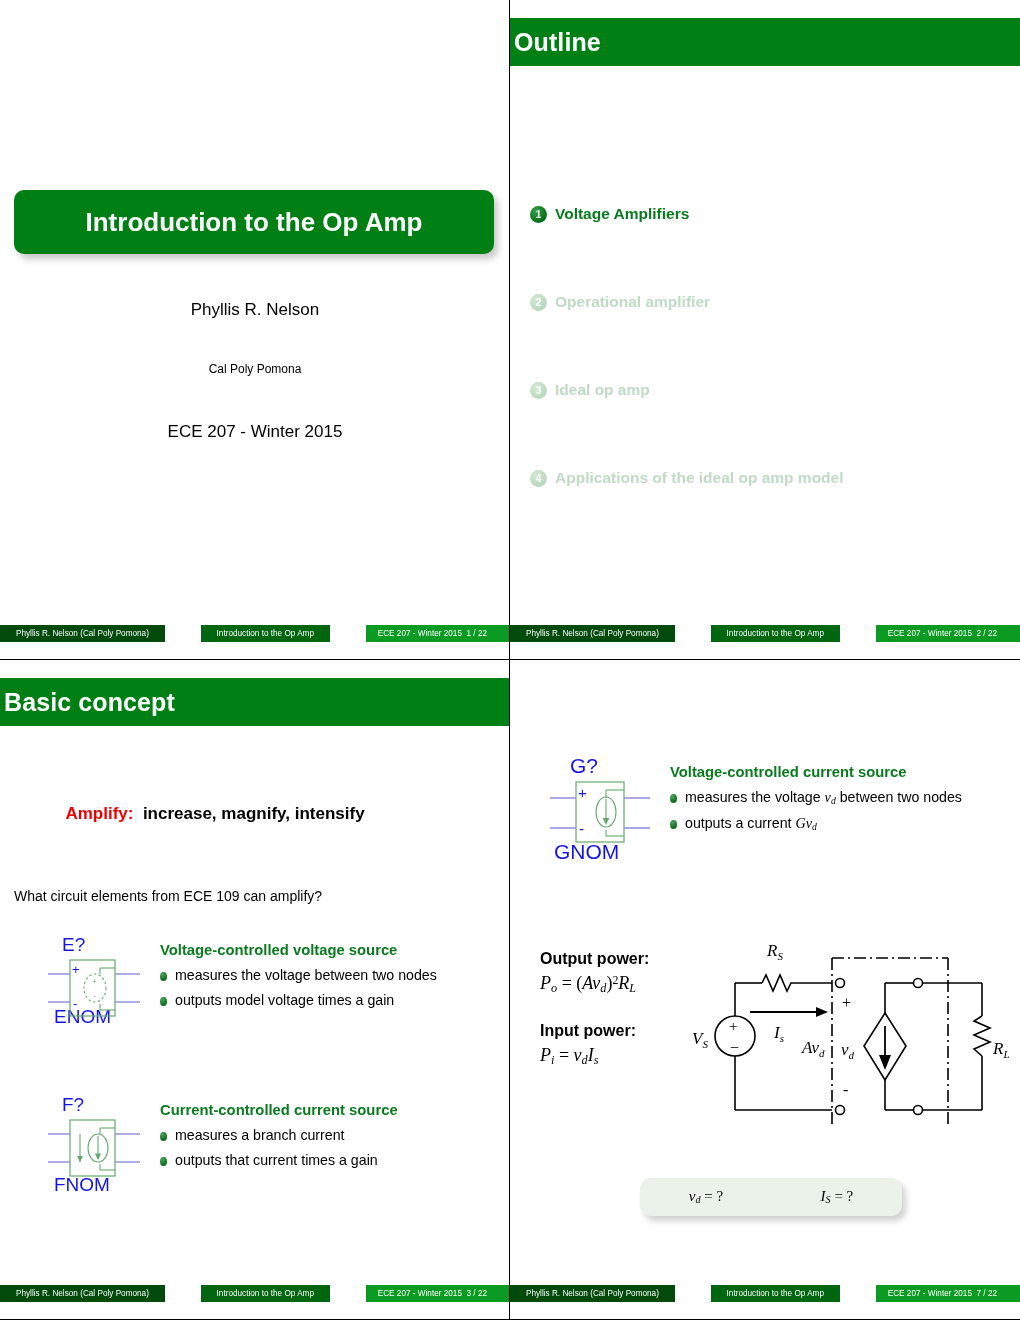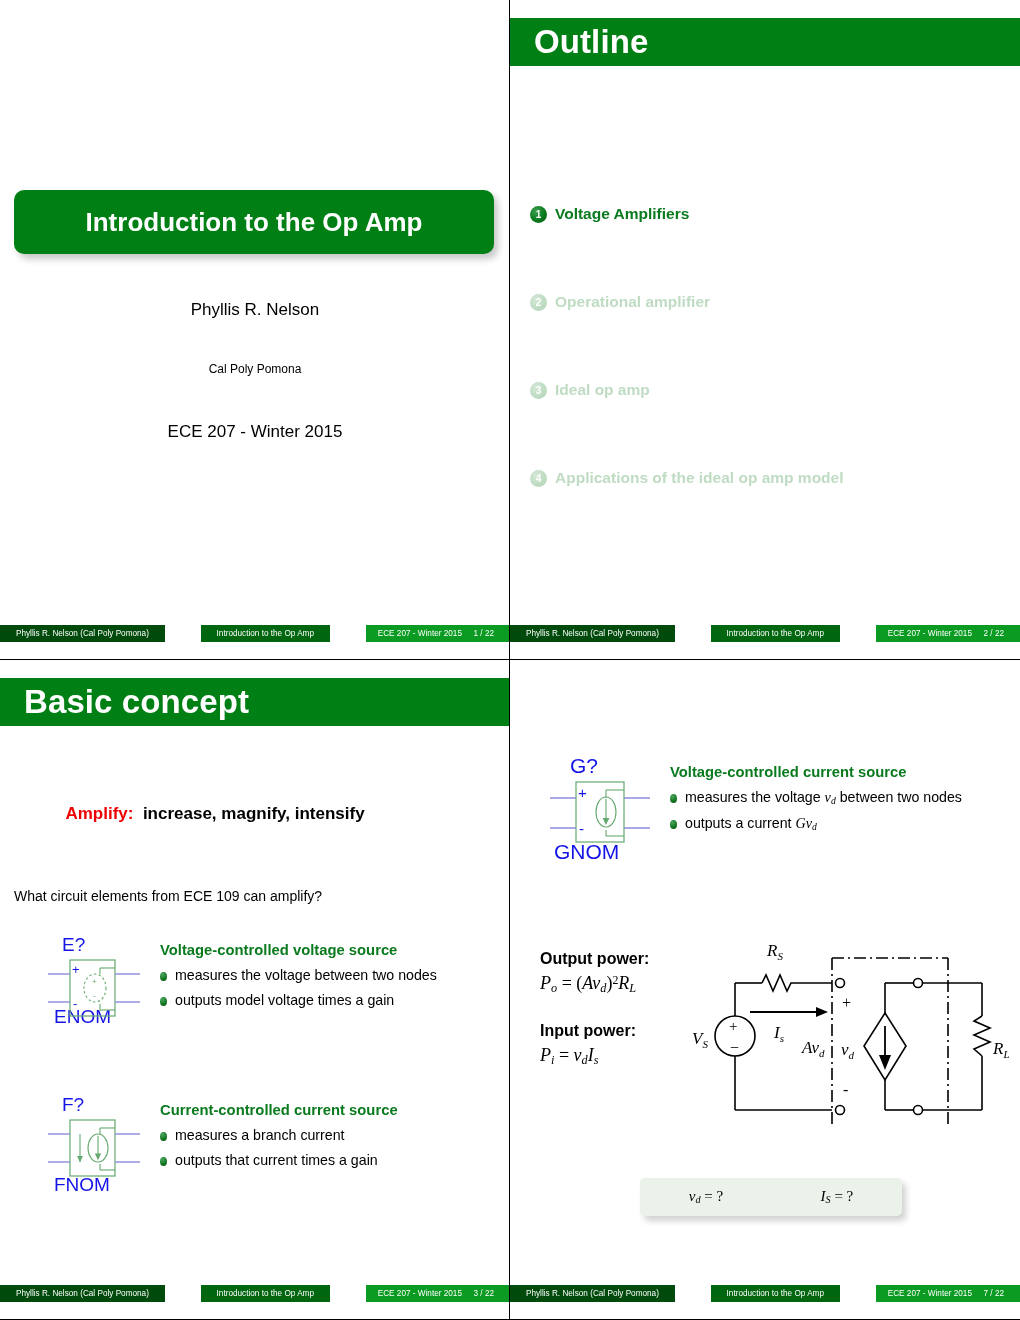--- a/index.html
+++ b/index.html
@@ -18,32 +18,32 @@
   .vdiv{position:absolute;left:509px;top:0;width:1px;height:1320px;background:#000;}
   .hdiv{position:absolute;left:0;width:1020px;height:1px;background:#000;}
 
   
   .hdr{
     position:absolute;left:0;top:18px;width:510px;height:48px;
     background:#008014;
     display:flex;align-items:center;
   }
   .hdr .t{
-    color:#fff;font-size:33px;font-weight:600;letter-spacing:.1px;
-    padding-left:24px;white-space:nowrap;
+    color:#fff;font-size:25px;font-weight:600;letter-spacing:.1px;
+    padding-left:4px;white-space:nowrap;
     font-family:"Liberation Sans", sans-serif;
   }
 
   
   .foot{position:absolute;left:0;bottom:0;width:510px;height:17px;display:flex;font-size:8.2px;color:#fff;gap:36px;}
   .foot div{display:flex;align-items:center;justify-content:center;height:100%;white-space:nowrap;overflow:hidden;}
   .f1{width:192px;background:#004b0b;}
   .f2{width:150px;background:#00660f;}
   .f3{width:168px;background:#0b9b22;position:relative;}
-  .f3 .fr{position:absolute;right:0;top:0;height:100%;display:flex;align-items:center;padding-right:16px;margin-left:24px;}
+  .f3 .fr{position:absolute;right:0;top:0;height:100%;display:flex;align-items:center;padding-right:23px;margin-left:24px;}
   .f3 .fl{position:absolute;left:0;top:0;width:100%;height:100%;display:flex;align-items:center;justify-content:center;padding-right:36px;box-sizing:border-box;}
 
   
   .titlebox{
     position:absolute;left:14px;top:190px;width:480px;height:64px;
     background:#008014;border-radius:10px;
     box-shadow:4px 5px 7px rgba(0,0,0,.22);
     display:flex;align-items:center;justify-content:center;
   }
   .titlebox span{color:#fff;font-size:26px;font-weight:600;}
@@ -85,21 +85,21 @@
 
   
   .pwr{position:absolute;font-size:15px;}
   .mth{font-family:"Liberation Serif", serif;font-style:italic;}
   .mth .up{font-style:normal;}
   sub{font-size:.68em;vertical-align:-.22em;font-style:italic;}
   sup{font-size:.66em;vertical-align:.46em;font-style:normal;}
 
   .callout{
     position:absolute;left:640px;top:1178px;width:262px;height:38px;
-    background:#eaf2ea;border-radius:5px;
+    background:#eaf2ea;border-radius:11px;
     box-shadow:4px 5px 6px rgba(0,0,0,.18);
     display:flex;align-items:center;justify-content:space-around;
     font-size:15px;
   }
 </style>
 </head>
 <body>
 
 <div class="sheet">
 

